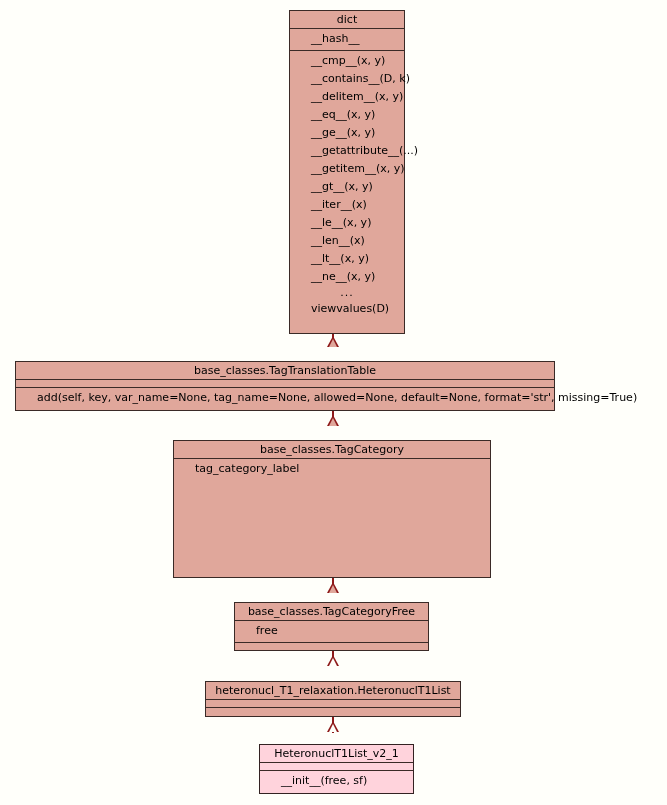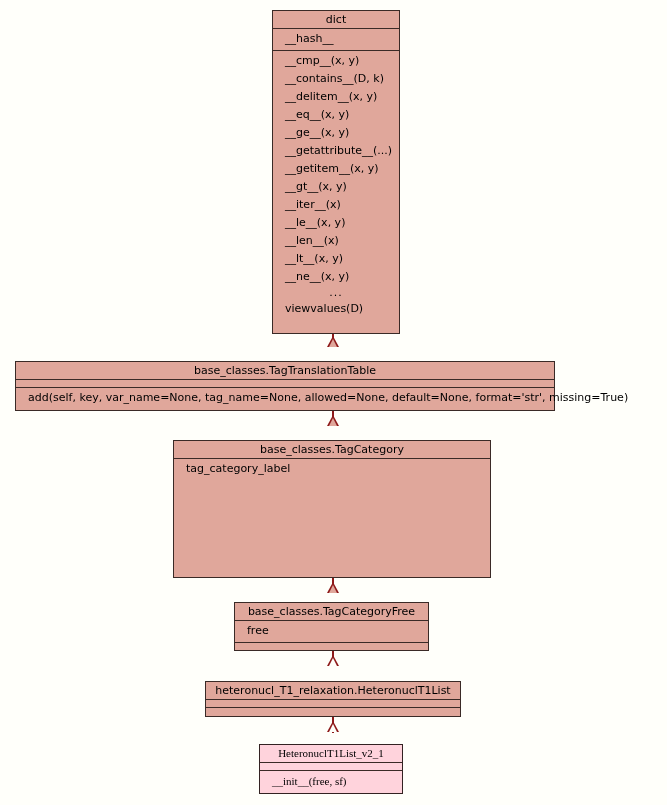--- a/index.html
+++ b/index.html
@@ -54,21 +54,21 @@
     color: #000;
     white-space: nowrap;
     overflow: hidden;
   }
   .member-list {
     padding: 1px 0 2px 0;
   }
   .member {
     font-size: 11px;
     line-height: 18px;
-    padding-left: 12px;
+    padding-left: 21px;
     white-space: nowrap;
     color: #000;
   }
   .member.center {
     text-align: center;
     padding-left: 0;
     line-height: 14px;
     letter-spacing: 1px;
   }
   .member.single {
@@ -119,21 +119,21 @@
 
   <div class="edge-line" style="left:332px; top:578px; height:15px;"></div>
   <div class="edge-arrow" style="left:327px; top:582px;"></div>
 
   <div class="edge-line" style="left:332px; top:651px; height:15px;"></div>
   <div class="edge-arrow onto-light" style="left:327px; top:655px;"></div>
 
   <div class="edge-line" style="left:332px; top:717px; height:16px;"></div>
   <div class="edge-arrow onto-light" style="left:327px; top:721px;"></div>
 
-  <div class="uml-class" style="left:272px; top:10px; width:128px; height:324px;">
+  <div class="uml-class" style="left:289px; top:10px; width:116px; height:324px;">
     <div class="compartment class-title">dict</div>
     <div class="compartment member-list">
       <div class="member single">__hash__</div>
     </div>
     <div class="compartment member-list">
       <div class="member">__cmp__(x, y)</div>
       <div class="member">__contains__(D, k)</div>
       <div class="member">__delitem__(x, y)</div>
       <div class="member">__eq__(x, y)</div>
       <div class="member">__ge__(x, y)</div>
@@ -172,21 +172,21 @@
     </div>
     <div class="compartment empty"></div>
   </div>
 
   <div class="uml-class" style="left:205px; top:681px; width:256px; height:36px;">
     <div class="compartment class-title">heteronucl_T1_relaxation.HeteronuclT1List</div>
     <div class="compartment empty"></div>
     <div class="compartment empty"></div>
   </div>
 
-  <div class="uml-class highlight" style="left:259px; top:744px; width:144px; height:50px;font-family:Liberation Serif, serif;">
+  <div class="uml-class highlight" style="left:259px; top:744px; width:155px; height:50px;">
     <div class="compartment class-title">HeteronuclT1List_v2_1</div>
     <div class="compartment empty"></div>
     <div class="compartment member-list">
       <div class="member single">__init__(free, sf)</div>
     </div>
   </div>
 
 </div>
 
 </body></html>

